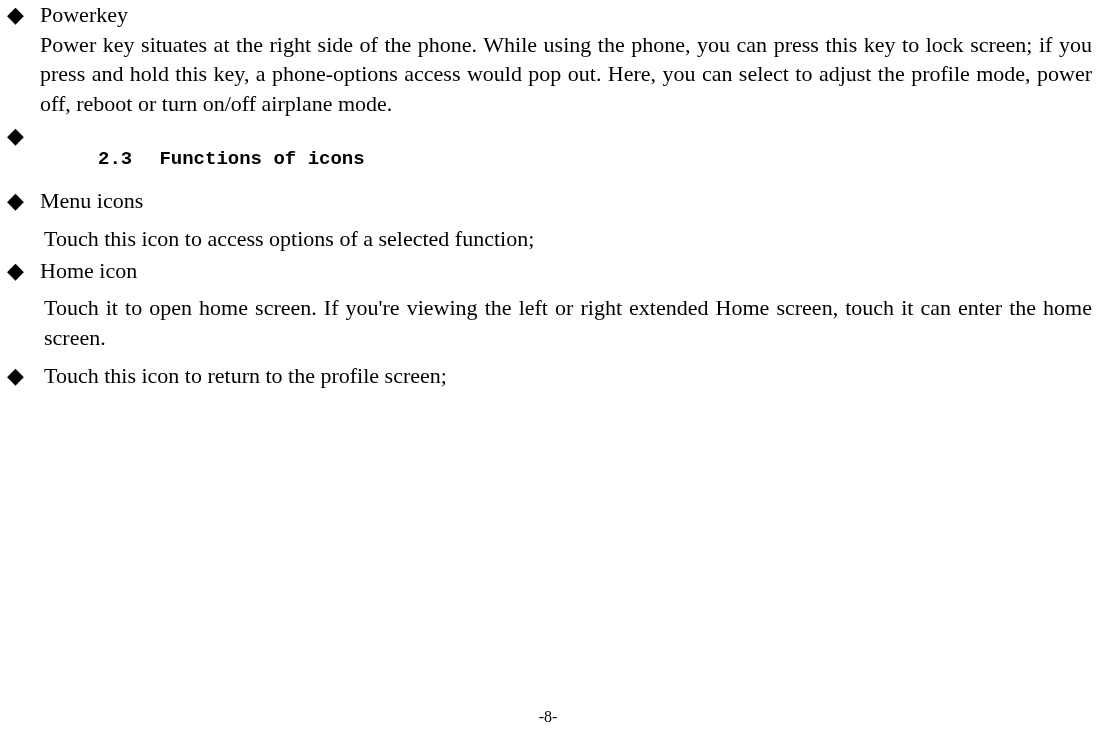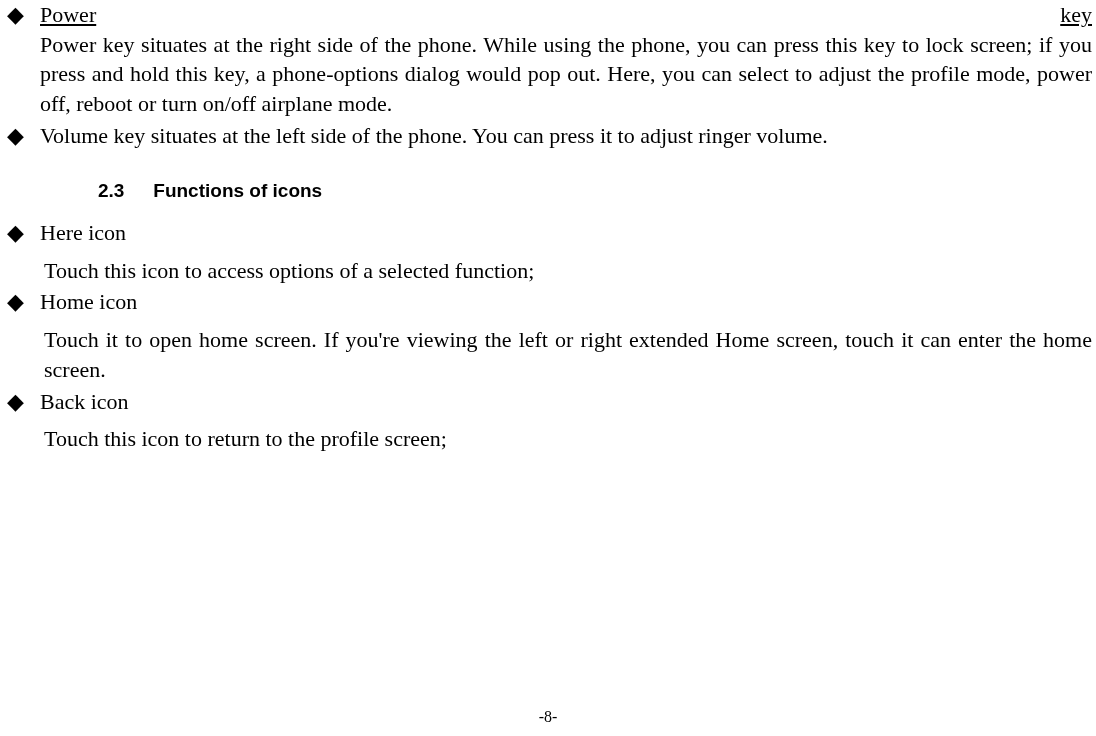--- a/index.html
+++ b/index.html
@@ -28,32 +28,31 @@
     }
     .diamond {
       position: absolute;
       left: 3px;
       top: 4px;
       font-size: 22px;
       line-height: 1;
     }
     .first-line {
       display: flex;
-      justify-content: space-between;
-      text-decoration: underline;
+      justify-content: flex-start;
     }
     .justified {
       text-align: justify;
     }
     .indent-body {
       padding-left: 4px;
       margin-top: 8px;
     }
     .section-heading {
-      font-family: Liberation Sans, sans-serif;
+      font-family: Liberation Mono, monospace;
       font-weight: bold;
       font-size: 19px;
       margin-top: 28px;
       margin-bottom: 14px;
       padding-left: 94px;
     }
     .sec-num {
       display: inline-block;
       width: 50px;
     }
@@ -69,44 +68,42 @@
 </head>
 <body>
 
 <ul class="bullet-list">
   <li class="bullet-item">
     <span class="diamond">◆</span>
     <div class="first-line">
       <span>Power</span>
       <span>key</span>
     </div>
-    <div class="justified">Power key situates at the right side of the phone. While using the phone, you can press this key to lock screen; if you press and hold this key, a phone-options dialog would pop out. Here, you can select to adjust the profile mode, power off, reboot or turn on/off airplane mode.</div>
+    <div class="justified">Power key situates at the right side of the phone. While using the phone, you can press this key to lock screen; if you press and hold this key, a phone-options access would pop out. Here, you can select to adjust the profile mode, power off, reboot or turn on/off airplane mode.</div>
   </li>
   <li class="bullet-item">
     <span class="diamond">◆</span>
-    <div class="justified">Volume key situates at the left side of the phone. You can press it to adjust ringer volume.</div>
   </li>
 </ul>
 
 <div class="section-heading">
   <span class="sec-num">2.3</span>
   <span>Functions of icons</span>
 </div>
 
 <ul class="bullet-list">
   <li class="bullet-item">
     <span class="diamond">◆</span>
-    <div>Here icon</div>
+    <div>Menu icons</div>
     <div class="indent-body justified">Touch this icon to access options of a selected function;</div>
   </li>
   <li class="bullet-item">
     <span class="diamond">◆</span>
     <div>Home icon</div>
     <div class="indent-body justified">Touch it to open home screen. If you're viewing the left or right extended Home screen, touch it can enter the home screen.</div>
   </li>
   <li class="bullet-item">
     <span class="diamond">◆</span>
-    <div>Back icon</div>
     <div class="indent-body justified">Touch this icon to return to the profile screen;</div>
   </li>
 </ul>
 
 <div class="page-num">-8-</div>
 
 </body></html>

